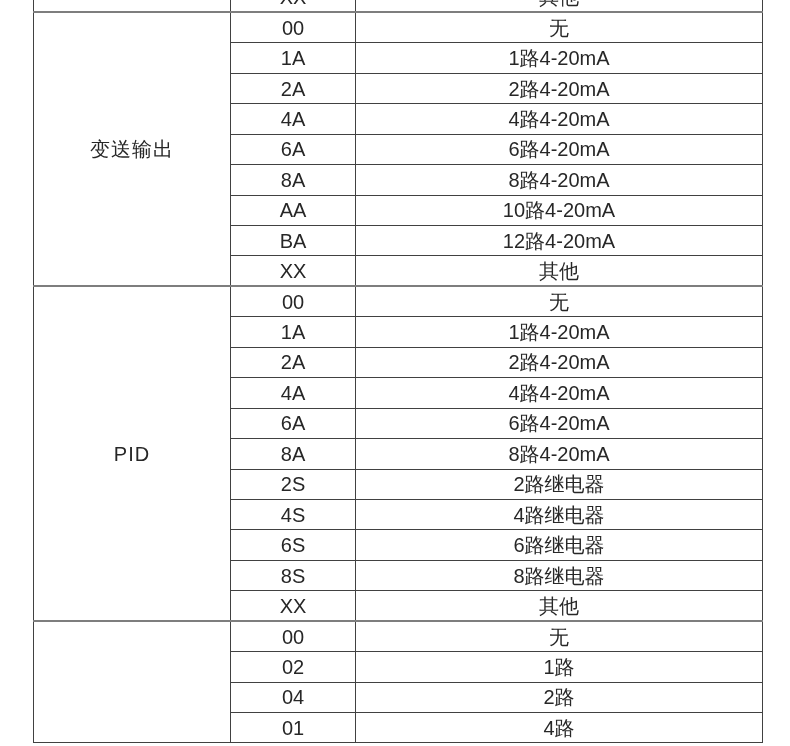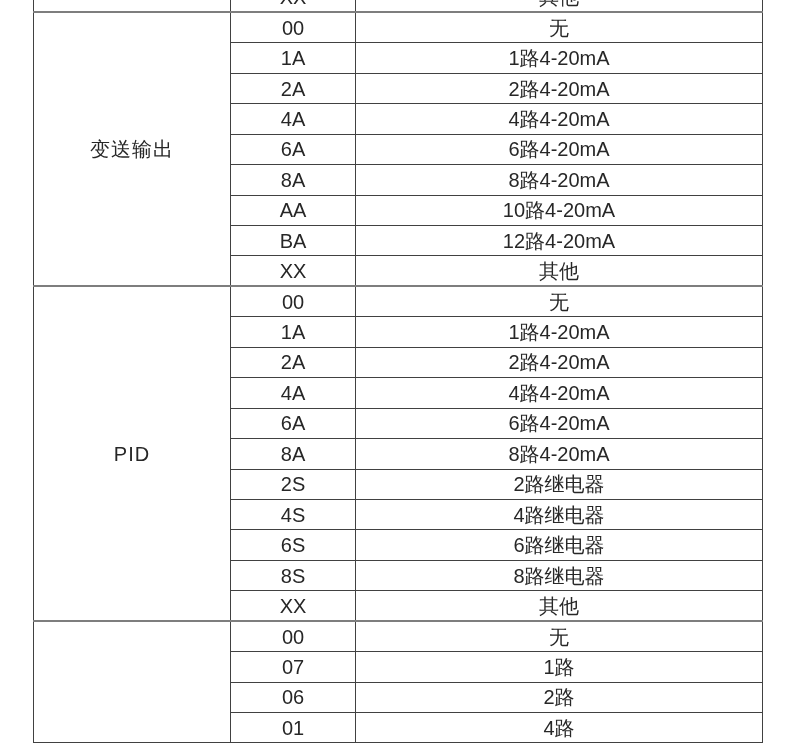--- a/index.html
+++ b/index.html
@@ -150,25 +150,25 @@
           <td class="code-cell">XX</td>
           <td class="desc-cell">其他</td>
         </tr>
 
         <tr class="section-start">
           <td class="category-cell" rowspan="4"></td>
           <td class="code-cell">00</td>
           <td class="desc-cell">无</td>
         </tr>
         <tr>
-          <td class="code-cell">07</td>
+          <td class="code-cell">02</td>
           <td class="desc-cell">1路</td>
         </tr>
         <tr>
-          <td class="code-cell">06</td>
+          <td class="code-cell">04</td>
           <td class="desc-cell">2路</td>
         </tr>
         <tr>
           <td class="code-cell">01</td>
           <td class="desc-cell">4路</td>
         </tr>
       </tbody>
     </table>
   </div>
 </div>

